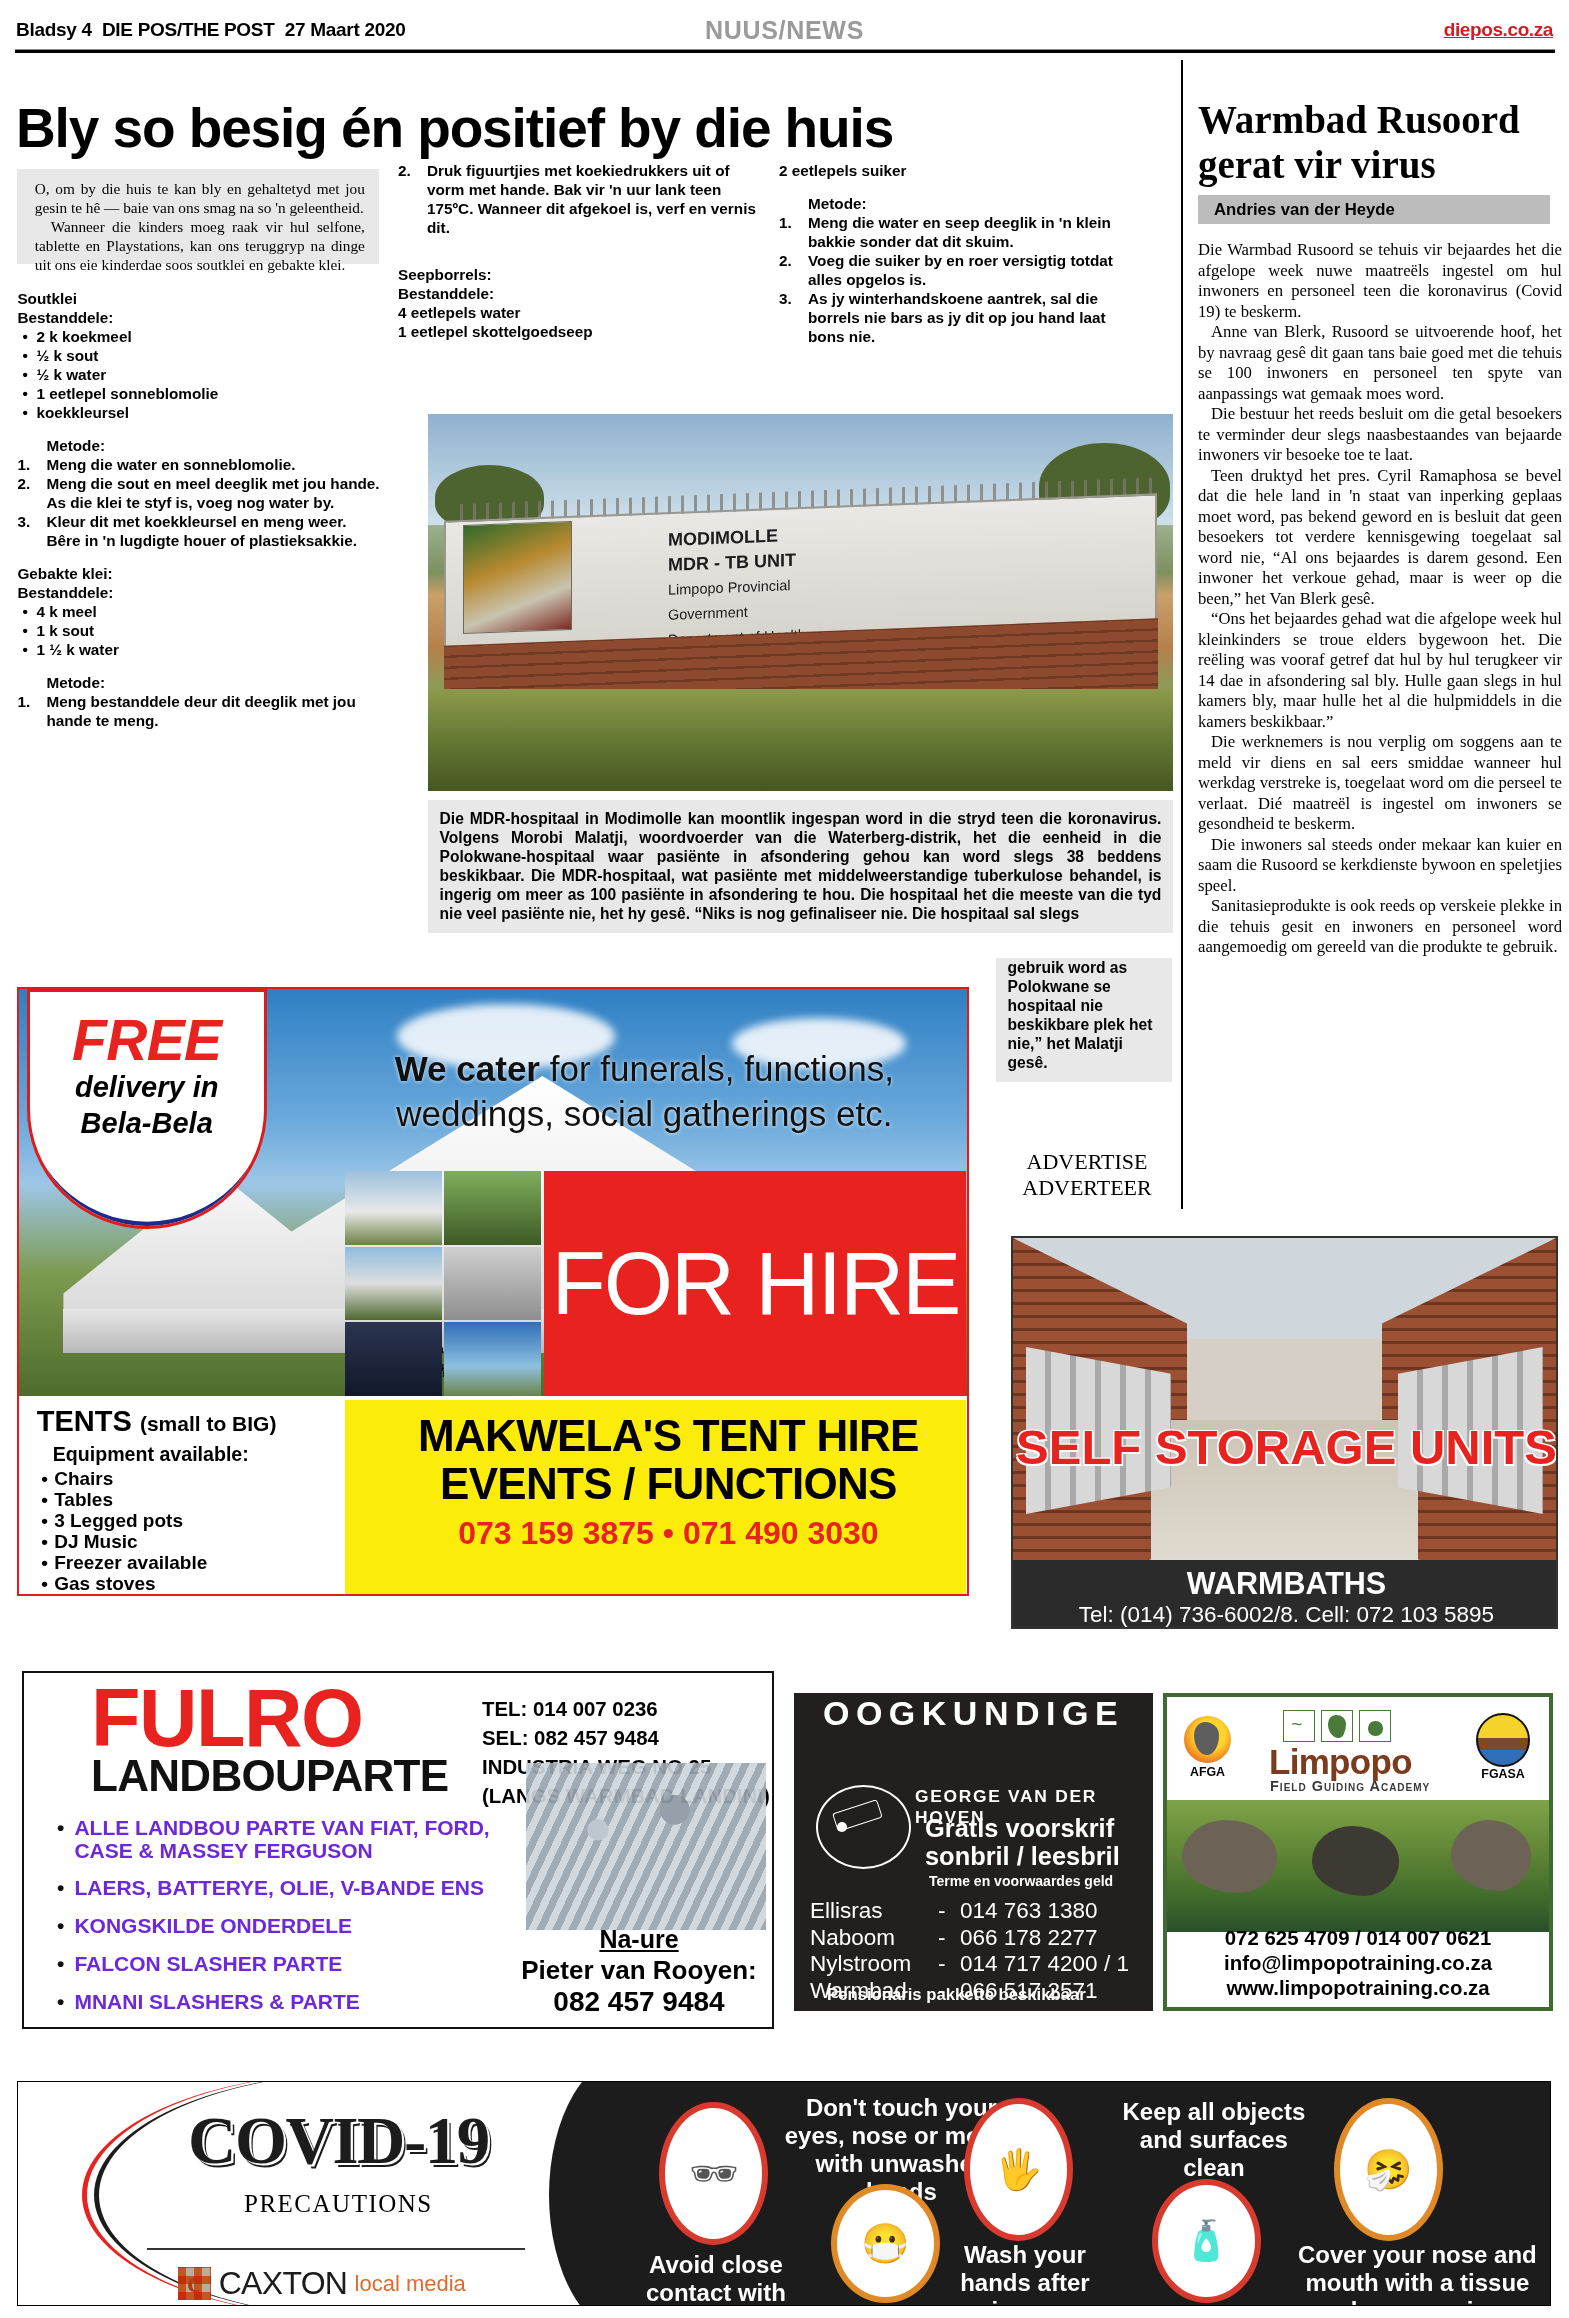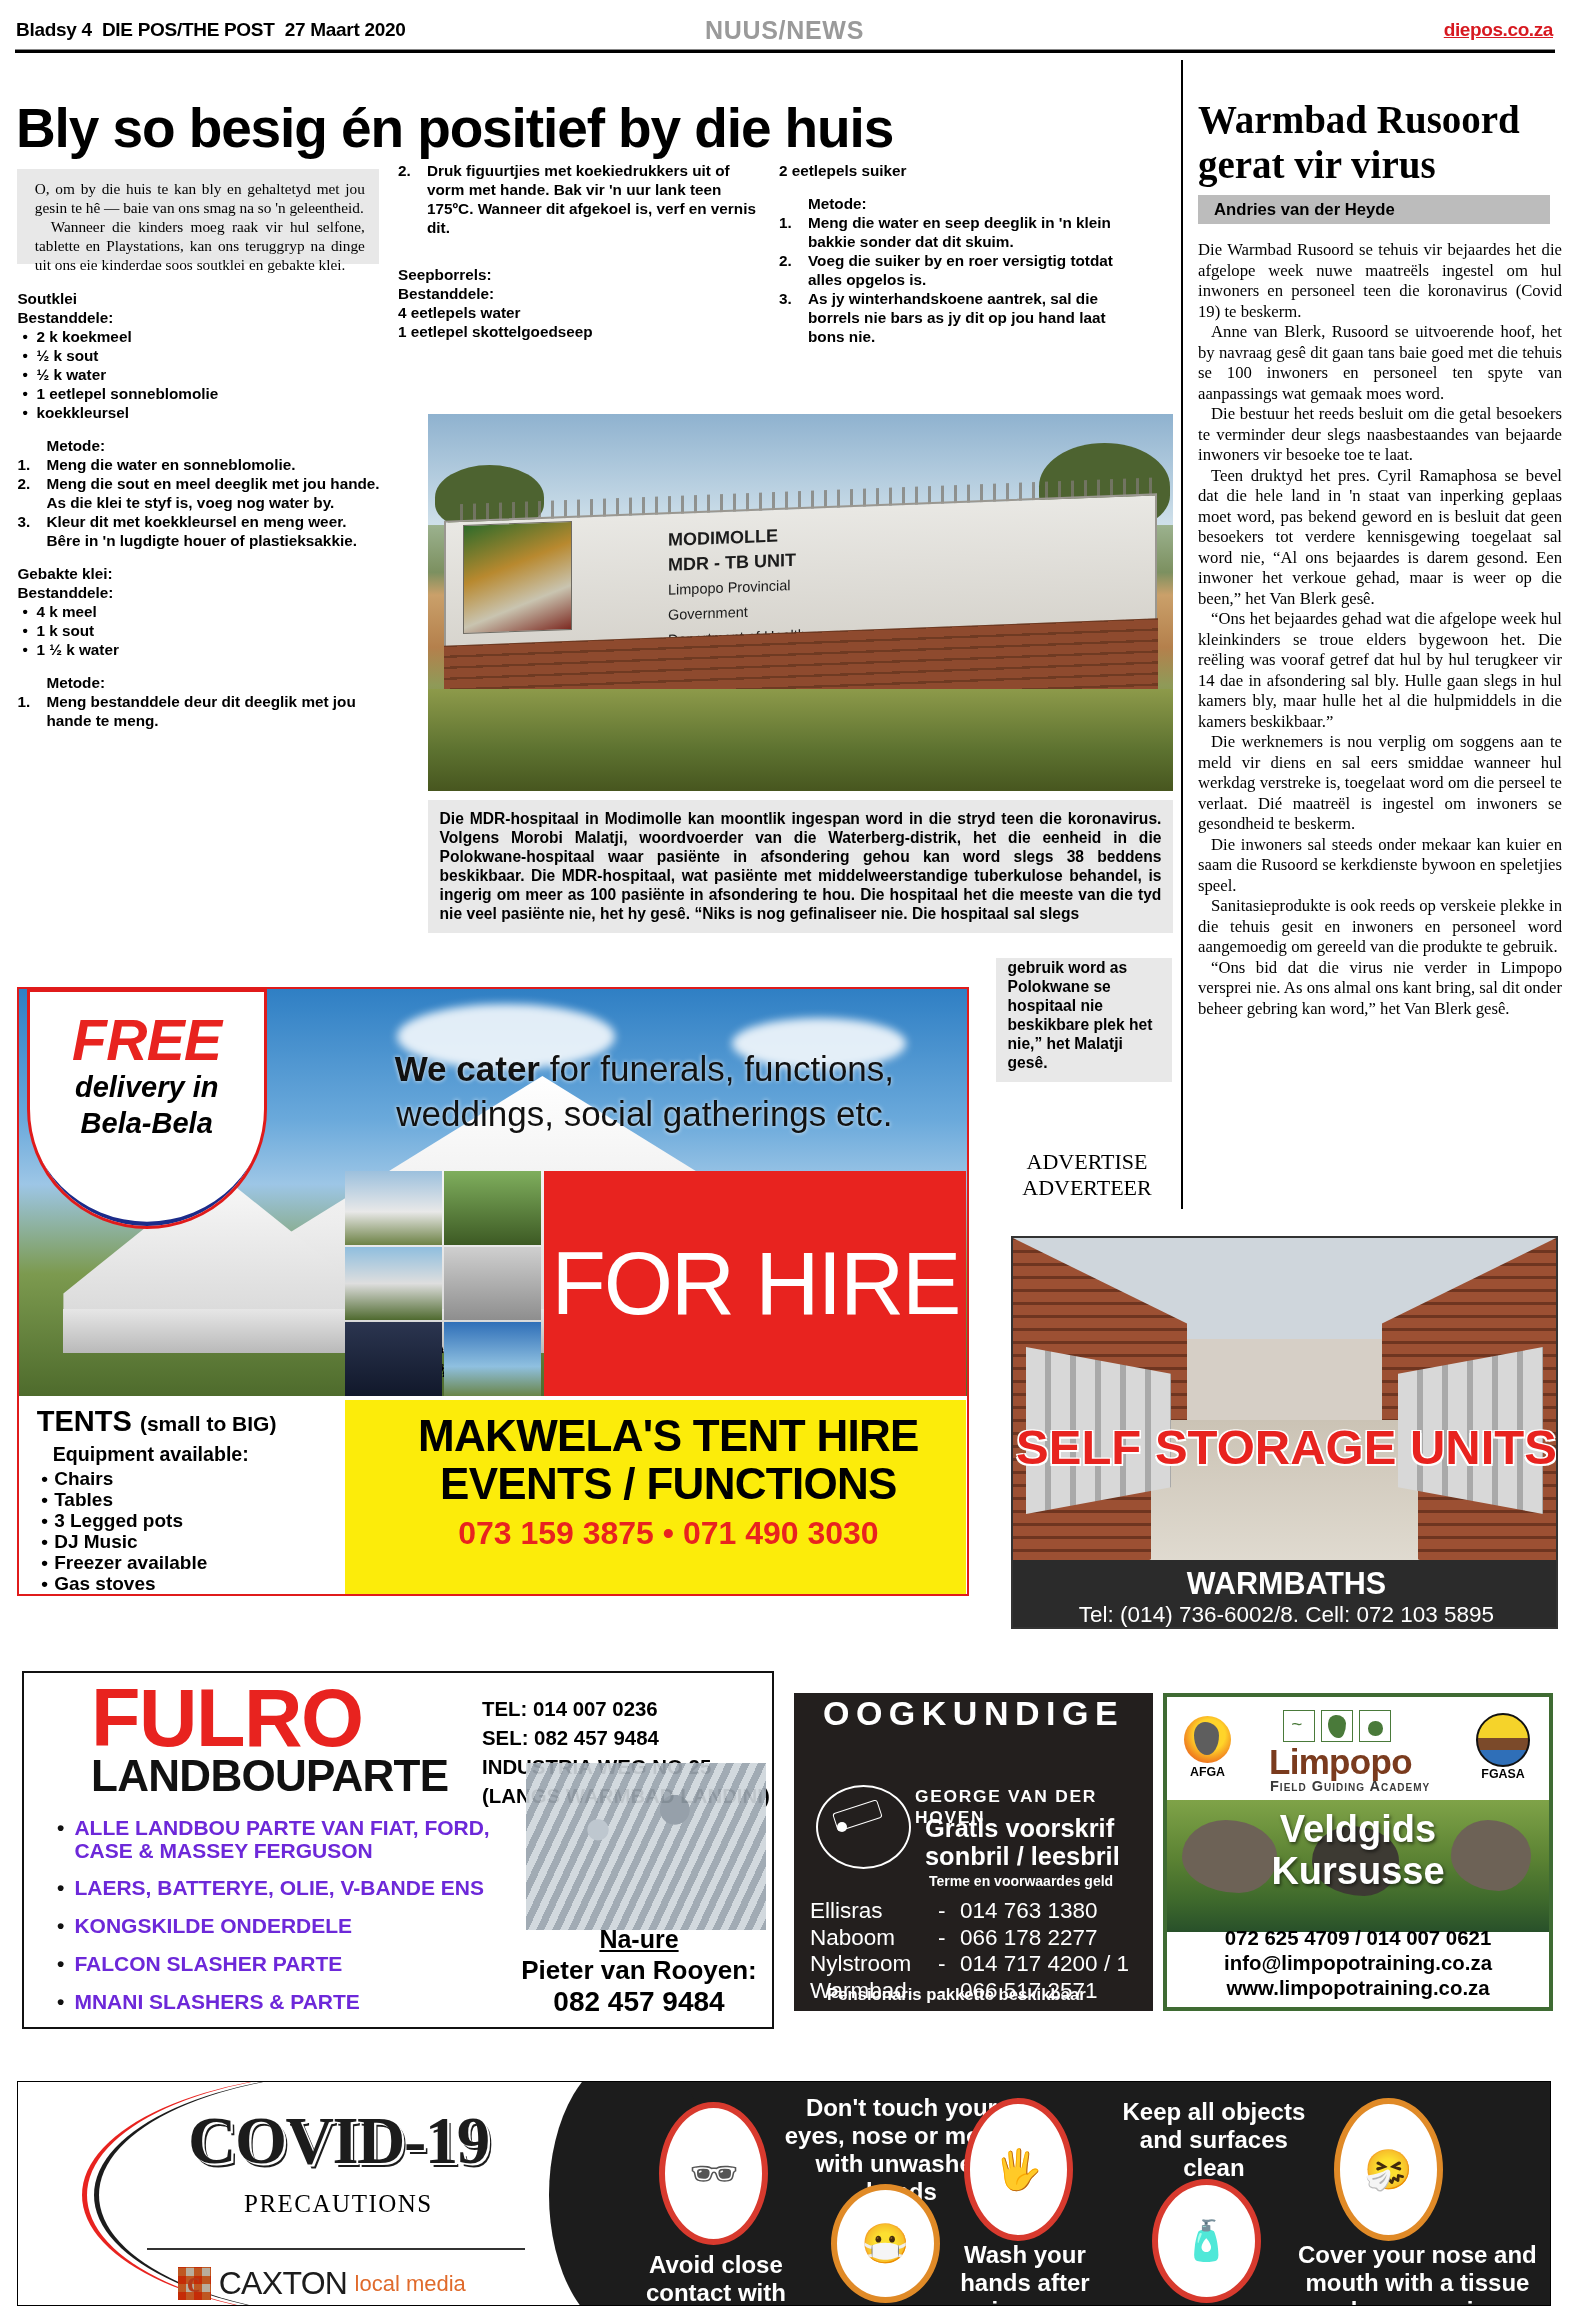--- a/index.html
+++ b/index.html
@@ -470,21 +470,20 @@
 <div class="byline">Andries van der Heyde</div>
 <div class="r-body">
   <p>Die Warmbad Rusoord se tehuis vir bejaardes het die afgelope week nuwe maatreëls ingestel om hul inwoners en personeel teen die koronavirus (Covid 19) te beskerm.</p>
   <p>Anne van Blerk, Rusoord se uitvoerende hoof, het by navraag gesê dit gaan tans baie goed met die tehuis se 100 inwoners en personeel ten spyte van aanpassings wat gemaak moes word.</p>
   <p>Die bestuur het reeds besluit om die getal besoekers te verminder deur slegs naasbestaandes van bejaarde inwoners vir besoeke toe te laat.</p>
   <p>Teen druktyd het pres. Cyril Ramaphosa se bevel dat die hele land in 'n staat van inperking geplaas moet word, pas bekend geword en is besluit dat geen besoekers tot verdere kennisgewing toegelaat sal word nie, “Al ons bejaardes is darem gesond. Een inwoner het verkoue gehad, maar is weer op die been,” het Van Blerk gesê.</p>
   <p>“Ons het bejaardes gehad wat die afgelope week hul kleinkinders se troue elders bygewoon het. Die reëling was vooraf getref dat hul by hul terugkeer vir 14 dae in afsondering sal bly. Hulle gaan slegs in hul kamers bly, maar hulle het al die hulpmiddels in die kamers beskikbaar.”</p>
   <p>Die werknemers is nou verplig om soggens aan te meld vir diens en sal eers smiddae wanneer hul werkdag verstreke is, toegelaat word om die perseel te verlaat. Dié maatreël is ingestel om inwoners se gesondheid te beskerm.</p>
   <p>Die inwoners sal steeds onder mekaar kan kuier en saam die Rusoord se kerkdienste bywoon en speletjies speel.</p>
   <p>Sanitasieprodukte is ook reeds op verskeie plekke in die tehuis gesit en inwoners en personeel word aangemoedig om gereeld van die produkte te gebruik.</p>
-  <p>“Ons bid dat die virus nie verder in Limpopo versprei nie. As ons almal ons kant bring, sal dit onder beheer gebring kan word,” het Van Blerk gesê.</p>
 </div>
 
 <div class="tent-ad">
   <div class="tent-photo">
     <div class="tent-cloud" style="left:378px; top:14.5px; width:218px; height:65px;"></div>
     <div class="tent-cloud" style="left:713px; top:29px; width:174px; height:51px;"></div>
     <div class="tent-canopy"></div>
     <div class="tent-canopy2"></div>
     <div class="tent-skirt"></div>
   </div>
@@ -625,24 +624,20 @@
     <div class="limp-sub">Field Guiding Academy</div>
     <div class="fgasa">
       <div class="circ"></div>
       <div class="lbl">FGASA</div>
     </div>
   </div>
   <div class="limp-photo">
     <div class="limp-elephant" style="left:14.5px; top:20.4px; width:95px; height:73px;"></div>
     <div class="limp-elephant" style="left:145px; top:26px; width:87px; height:70px; background:#3d3a33;"></div>
     <div class="limp-elephant" style="left:284px; top:20.4px; width:80px; height:71px;"></div>
-  </div>
-  <div class="limp-veld">
-    <div>Veldgids</div>
-    <div>Kursusse</div>
   </div>
   <div class="limp-contact">
     <div>072 625 4709 / 014 007 0621</div>
     <div>info@limpopotraining.co.za</div>
     <div>www.limpopotraining.co.za</div>
   </div>
 </div>
 
 <div class="covid">
   <div class="covid-left"></div>

